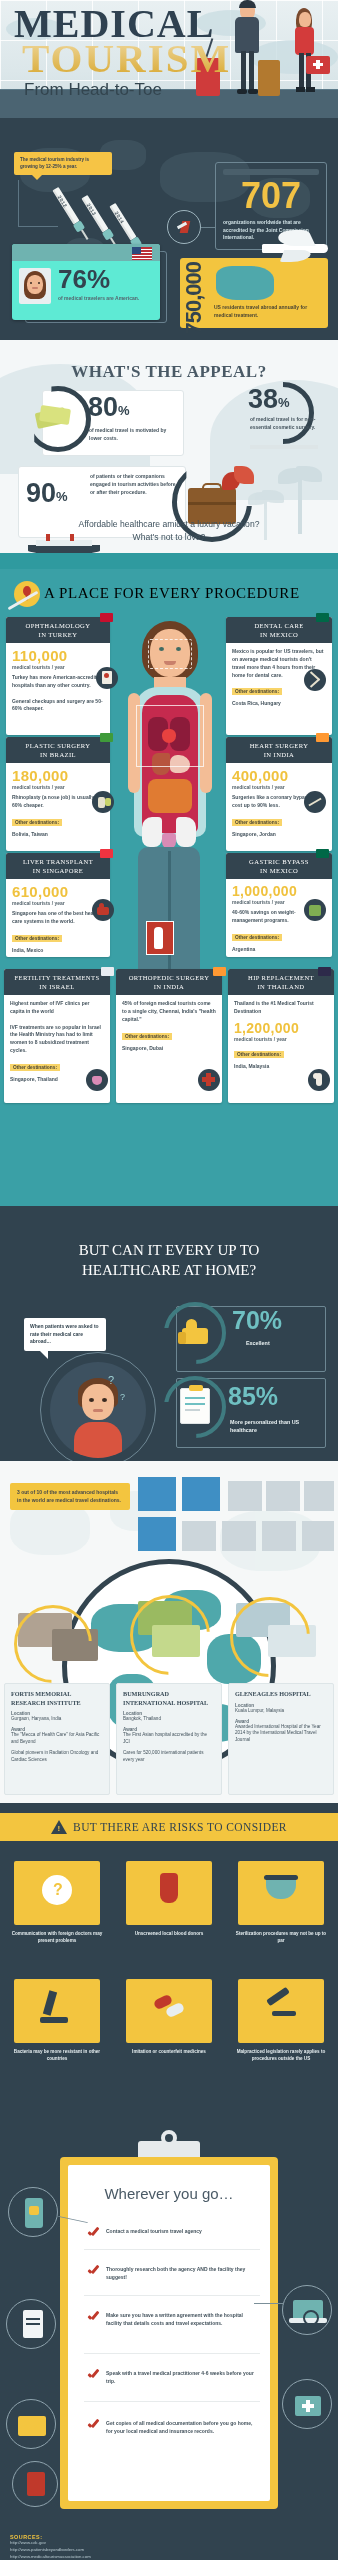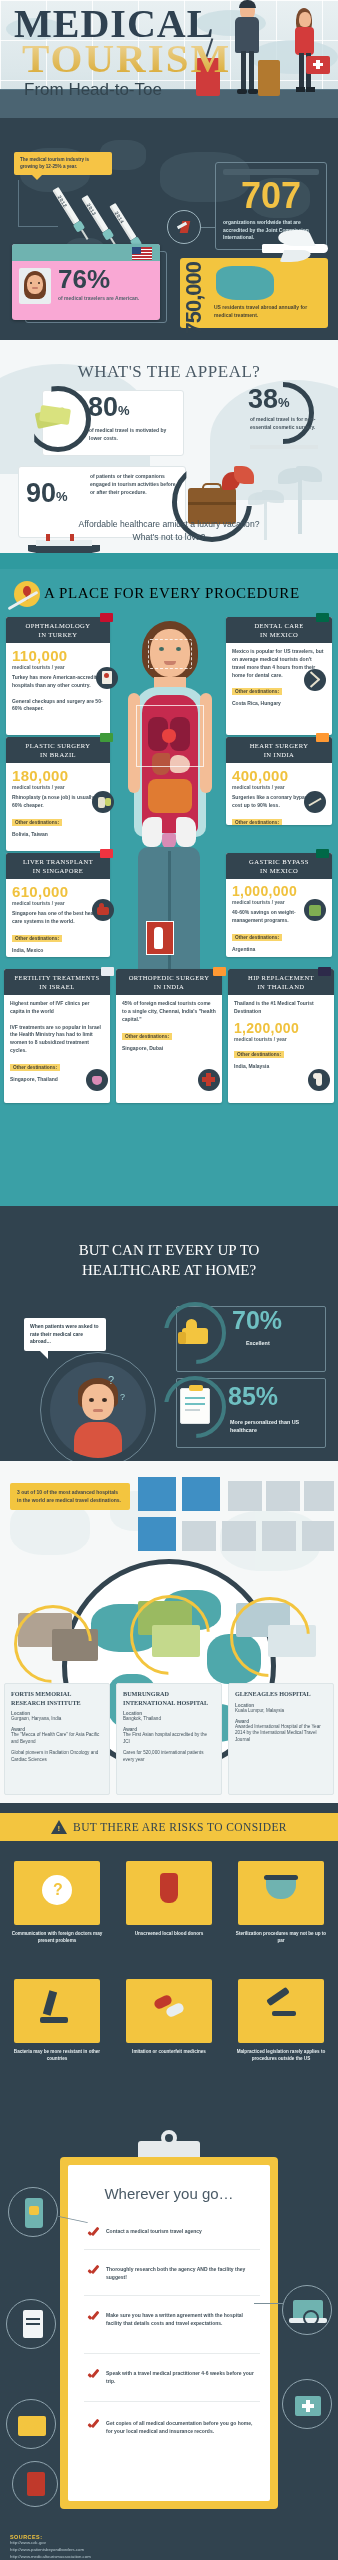--- a/index.html
+++ b/index.html
@@ -48,36 +48,36 @@
              border-radius:2px; }
   .callout:after{content:"";position:absolute;left:18px;bottom:-5px;border:5px solid transparent;border-top-color:#f6c445;border-bottom:0;}
   .syr{position:absolute;transform-origin:left center;}
   .syr .bar{position:absolute;height:7px;background:#f2f5f4;border-radius:1px;box-shadow:inset 0 -2px 0 rgba(0,0,0,.08);}
   .syr .tipn{position:absolute;height:2px;background:#cfd6d4;}
   .syr .hub{position:absolute;width:9px;height:9px;background:#7fc2bf;border-radius:2px;}
   .syr .lbl{position:absolute;font-size:5px;font-weight:700;color:#47565f;letter-spacing:.5px;}
   .statbox{position:absolute;border:1px solid #6e8794;border-radius:3px;padding:6px 7px;}
   .bignum{font-family:"Liberation Sans",sans-serif;font-weight:700;color:#f2c245;line-height:1;}
   .stxt{color:#cfe0e4;font-size:5px;font-weight:700;line-height:1.5;}
-  .idcard{position:absolute;background:#f9a8d4;border-radius:3px;overflow:hidden;box-shadow:0 1px 3px rgba(0,0,0,.3);}
+  .idcard{position:absolute;background:#5eead4;border-radius:3px;overflow:hidden;box-shadow:0 1px 3px rgba(0,0,0,.3);}
   .idcard .top{height:17px;background:#6fb3b0;}
   .idcard .photo{position:absolute;left:7px;top:24px;width:32px;height:36px;background:#e9eef0;border-radius:2px;overflow:hidden;}
   .flagus{position:absolute;width:20px;height:13px;background:#ba2f36;}
   .flagus .blue{position:absolute;left:0;top:0;width:9px;height:7px;background:#2b4a7d;}
   .flagus .s{position:absolute;background:#fff;height:1px;left:0;right:0;}
   .ycard{position:absolute;background:#f3c53f;border-radius:3px;}
   .vert{writing-mode:vertical-rl;transform:rotate(180deg);}
   .plane{position:absolute;}
 
   
   .appeal{background:#f4f7f8;height:229px;position:relative;overflow:hidden;}
   .appeal .hill{position:absolute;background:#dfe9ec;border-radius:50% 50% 0 0;}
   .palm{position:absolute;}
   .h2{position:absolute;left:0;right:0;text-align:center;font-family:"Liberation Serif",serif;
-      font-size:17px;font-weight:400;color:#4a5a66;letter-spacing:.5px;}
+      font-size:17px;font-weight:700;color:#4a5a66;letter-spacing:.5px;}
   .wbox{position:absolute;background:#fff;border:1px solid #dfe6e8;border-radius:3px;}
   .ring{position:absolute;border-radius:50%;border:5px solid #33444f;}
   .pnum{font-size:27px;font-weight:700;color:#33444f;line-height:1;}
   .ppct{font-size:13px;font-weight:700;color:#33444f;}
   .pdesc{font-size:5px;font-weight:700;line-height:1.55;color:#44535d;}
   .tagline{position:absolute;left:0;right:0;text-align:center;font-size:8.6px;color:#3f525e;line-height:1.5;}
   .ship{position:absolute;}
   .sea{position:absolute;left:0;right:0;height:16px;background:#2f9a9f;}
 
   
@@ -436,21 +436,21 @@
       <div class="othl">Other destinations:</div>
       <div class="othv">Costa Rica, Hungary</div>
     </div>
   </div>
   <div class="flag" style="left:316px;top:44px;background:#006847;"></div>
   <div class="cicon" style="left:304px;top:100px;">
     <div style="position:absolute;left:5px;top:6px;width:12px;height:2px;background:#e6e1cd;transform:rotate(42deg);"></div>
     <div style="position:absolute;left:5px;top:13px;width:12px;height:2px;background:#e6e1cd;transform:rotate(-42deg);"></div>
   </div>
 
-  <div class="card" style="left:226px;top:168px;width:106px;height:88px;">
+  <div class="card" style="left:226px;top:168px;width:106px;height:114px;">
     <div class="ch" style="white-space:pre-line;">HEART SURGERY
 IN INDIA</div>
     <div class="cb">
       <div class="cnum">400,000</div>
       <div class="csub">medical tourists / year</div>
       <div class="cfact">Surgeries like a coronary bypass can cost up to 90% less.</div>
       <div class="othl">Other destinations:</div>
       <div class="othv">Singapore, Jordan</div>
     </div>
   </div>

